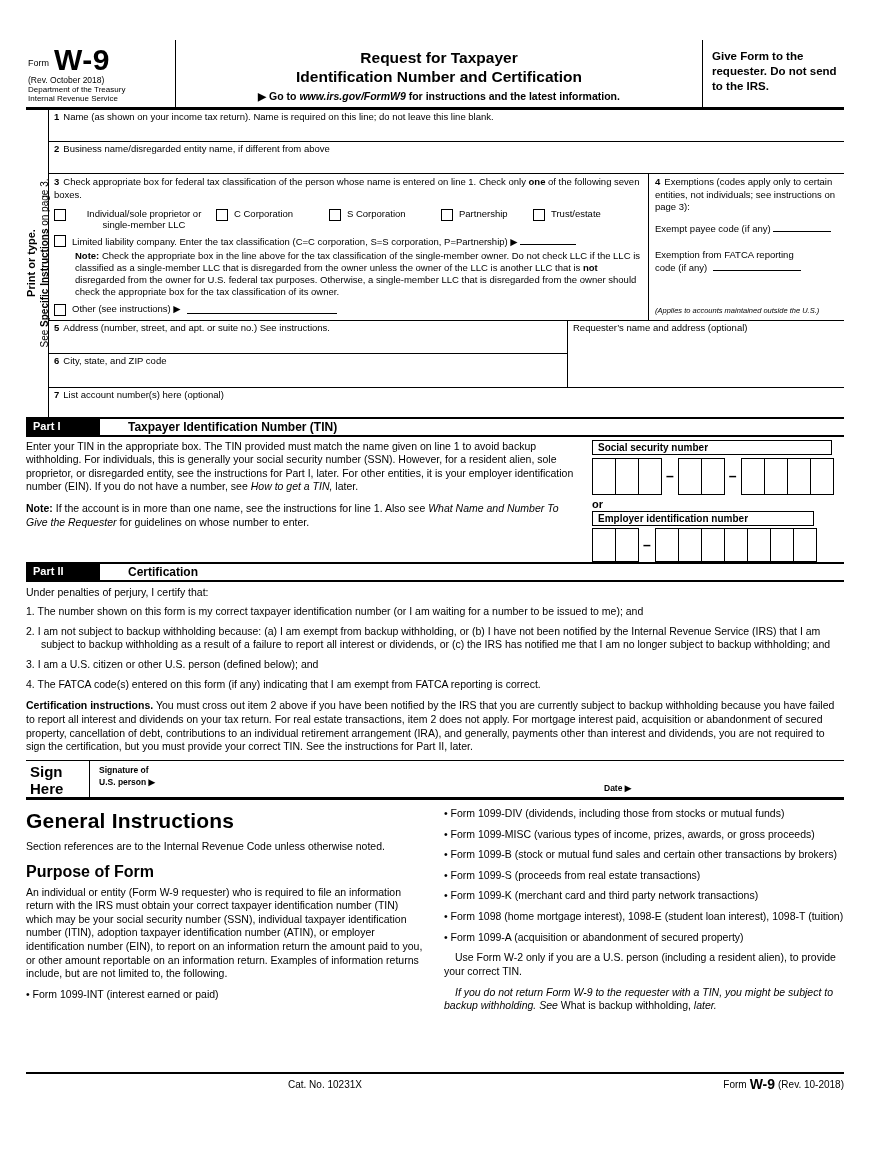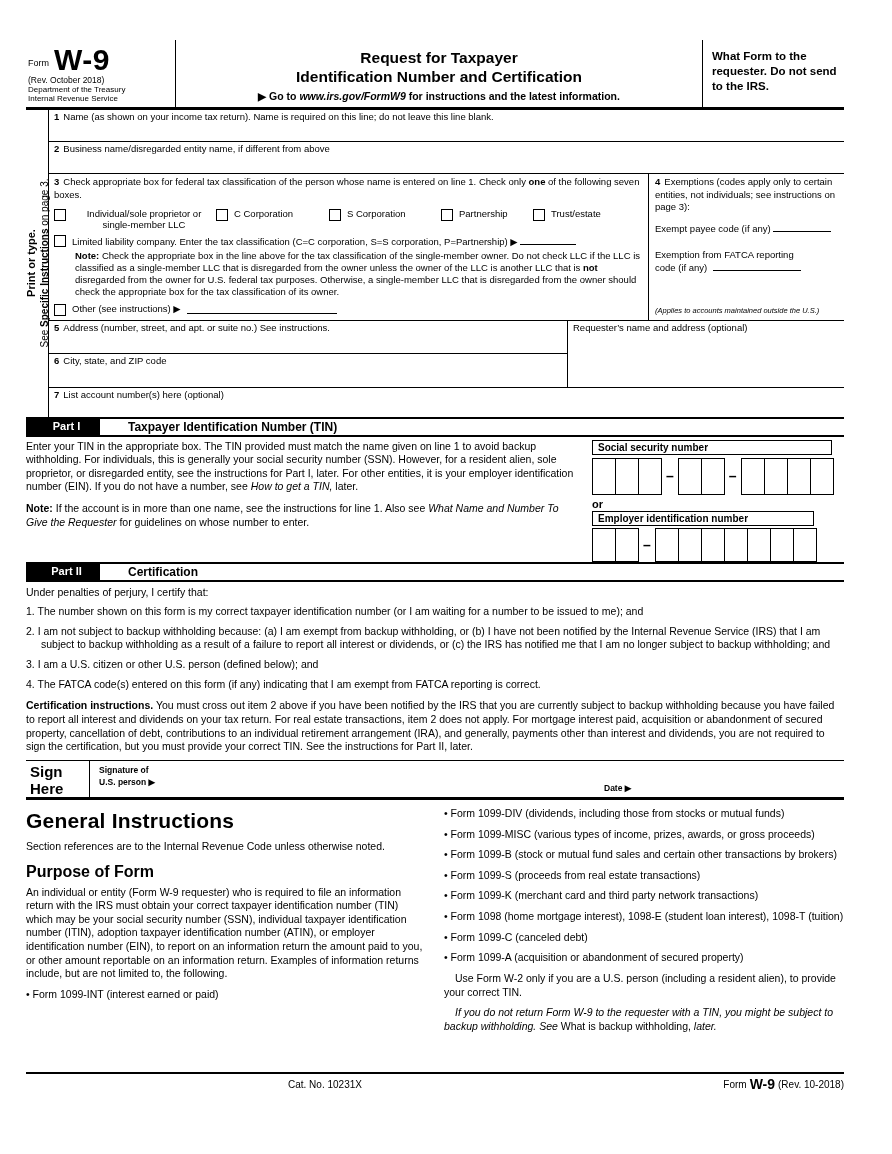--- a/index.html
+++ b/index.html
@@ -54,21 +54,21 @@
   .blankf { display:inline-block; width:88px; border-bottom:1px solid #000; height:10px; margin-left:6px; }
   .applies { margin-top:auto; font-size:7.5px; font-style:italic; padding-bottom:2px; }
   .row56 { display:flex; border-bottom:1px solid #000; }
   .col56 { width:518px; }
   .r5 { height:33px; border-bottom:1px solid #000; }
   .r6 { height:33px; }
   .requester { flex:1; border-left:1px solid #000; font-size:9.5px; padding:1px 5px; }
   .r7 { height:29px; }
 
   
-  .partbar { display:flex; align-items:stretch; border-bottom:2px solid #000; height:18px; margin-top:0;text-align:center; }
+  .partbar { display:flex; align-items:stretch; border-bottom:2px solid #000; height:18px; margin-top:0; }
   .partbox { background:#000; color:#fff; font-weight:bold; font-size:11px; width:74px; padding:1px 0 0 7px; }
   .parttitle { font-weight:bold; font-size:12px; padding:1px 0 0 28px; }
 
   
   .p1body { display:flex; border-bottom:2px solid #000; }
   .p1text { width:560px; font-size:10.5px; line-height:1.3; padding:3px 10px 2px 0; }
   .p1text p { margin:0 0 8px; }
   .it { font-style:italic; }
   .p1boxes { flex:1; padding:3px 0 0 6px; }
   .lblbox { border:1px solid #000; font-weight:bold; font-size:10px; padding:1px 5px; }
@@ -131,21 +131,21 @@
     </div>
     <div class="hdr-center">
       <div class="title">
         <div>Request for Taxpayer</div>
         <div>Identification Number and Certification</div>
       </div>
       <div class="goto">
         <span>▶</span><span> Go to </span><span class="bi">www.irs.gov/FormW9</span><span> for instructions and the latest information.</span>
       </div>
     </div>
-    <div class="hdr-right">What Form to the requester. Do not send to the IRS.</div>
+    <div class="hdr-right">Give Form to the requester. Do not send to the IRS.</div>
   </div>
 
   <div class="main">
     <div class="sidebar">
       <div class="rot">
         <div class="rot1">Print or type.</div>
         <div class="rot2"><span>See </span><b>Specific Instructions</b><span> on page 3.</span></div>
       </div>
     </div>
     <div class="fieldcol">
@@ -317,21 +317,20 @@
       <p>An individual or entity (Form W-9 requester) who is required to file an information return with the IRS must obtain your correct taxpayer identification number (TIN) which may be your social security number (SSN), individual taxpayer identification number (ITIN), adoption taxpayer identification number (ATIN), or employer identification number (EIN), to report on an information return the amount paid to you, or other amount reportable on an information return. Examples of information returns include, but are not limited to, the following.</p>
       <p class="bullet">Form 1099-INT (interest earned or paid)</p>
     </div>
     <div class="gicol">
       <p class="bullet">Form 1099-DIV (dividends, including those from stocks or mutual funds)</p>
       <p class="bullet">Form 1099-MISC (various types of income, prizes, awards, or gross proceeds)</p>
       <p class="bullet">Form 1099-B (stock or mutual fund sales and certain other transactions by brokers)</p>
       <p class="bullet">Form 1099-S (proceeds from real estate transactions)</p>
       <p class="bullet">Form 1099-K (merchant card and third party network transactions)</p>
       <p class="bullet">Form 1098 (home mortgage interest), 1098-E (student loan interest), 1098-T (tuition)</p>
-      <p class="bullet">Form 1099-C (canceled debt)</p>
       <p class="bullet">Form 1099-A (acquisition or abandonment of secured property)</p>
       <p class="indent">Use Form W-2 only if you are a U.S. person (including a resident alien), to provide your correct TIN.</p>
       <p class="indent"><span class="it">If you do not return Form W-9 to the requester with a TIN, you might be subject to backup withholding. See </span><span>What is backup withholding, </span><span class="it">later.</span></p>
     </div>
   </div>
 
   <div class="footer">
     <span class="cat">Cat. No. 10231X</span>
     <span class="fright">
       <span>Form</span>

